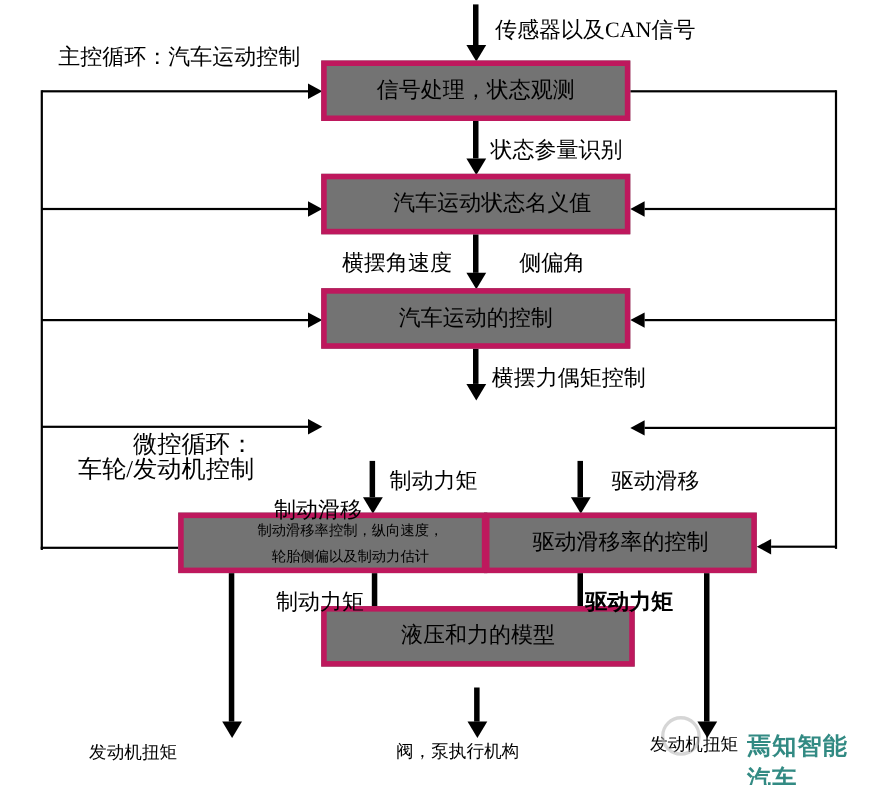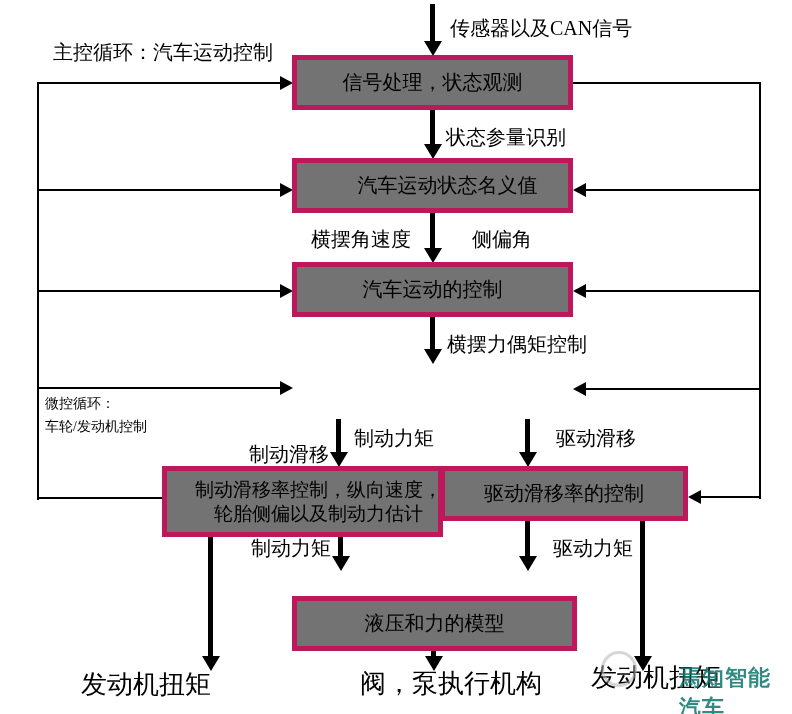--- a/index.html
+++ b/index.html
@@ -32,21 +32,21 @@
     border:7px solid transparent;border-right:13px solid #000;border-left:0;
   }
   .watermark-text{
     position:absolute;font-size:22px;letter-spacing:1px;color:#0f766e;opacity:.85;
     font-family:"Liberation Sans","DejaVu Sans",sans-serif;font-weight:bold;padding-left:36px;
   }
   .watermark-logo{
     position:absolute;width:36px;height:36px;border:3px solid #b5b5b5;border-radius:50%;
     opacity:.55;box-sizing:border-box;
   }
-  .out-lbl{font-size:26px;}
+  .out-lbl{font-size:16px;}
 </style>
 </head>
 <body>
 
 <div id="canvas">
 
   <div class="vline" style="left:37px;top:82px;height:418px;"></div>
   <div class="hline" style="left:37px;top:497px;width:125px;"></div>
   <div class="vline" style="left:759px;top:82px;height:417px;"></div>
   <div class="hline" style="left:573px;top:82px;width:187px;"></div>
@@ -75,48 +75,48 @@
 
   <div class="box" style="left:292px;top:55px;width:281px;height:55px;">
     <span>信号处理，状态观测</span>
   </div>
   <div class="box" style="left:292px;top:158px;width:281px;height:55px;padding-left:30px;">
     <span>汽车运动状态名义值</span>
   </div>
   <div class="box" style="left:292px;top:262px;width:281px;height:55px;">
     <span>汽车运动的控制</span>
   </div>
-  <div class="box" style="left:162px;top:466px;width:281px;height:71px;font-size:19px;line-height:24px;padding-left:32px;">
+  <div class="box" style="left:162px;top:466px;width:281px;height:55px;font-size:13px;line-height:24px;padding-left:32px;">
     <span>制动滑移率控制，纵向速度，</span>
     <span>轮胎侧偏以及制动力估计</span>
   </div>
   <div class="box" style="left:440px;top:466px;width:248px;height:55px;">
     <span>驱动滑移率的控制</span>
   </div>
-  <div class="box" style="left:292px;top:596px;width:285px;height:55px;font-family:Liberation Serif, serif;">
+  <div class="box" style="left:292px;top:551px;width:285px;height:55px;font-family:Liberation Serif, serif;">
     <span>液压和力的模型</span>
   </div>
 
   <div class="lbl" style="left:53px;top:41px;text-align:right;">主控循环：汽车运动控制</div>
   <div class="lbl" style="left:450px;top:17px;">传感器以及CAN信号</div>
   <div class="lbl" style="left:446px;top:126px;">状态参量识别</div>
   <div class="lbl" style="left:311px;top:228px;">横摆角速度</div>
   <div class="lbl" style="left:449px;top:228px;margin-left:23px;">侧偏角</div>
   <div class="lbl" style="left:447px;top:333px;text-align:center;">横摆力偶矩控制</div>
 
-  <div class="lbl" style="left:45px;top:392px;width:186px;text-align:left;font-size:14px;line-height:23px;">
+  <div class="lbl" style="left:45px;top:392px;width:186px;text-align:right;font-size:22px;line-height:23px;">
     <div>微控循环：</div>
     <div>车轮/发动机控制</div>
   </div>
 
-  <div class="lbl" style="left:249px;top:443px;">制动滑移</div>
+  <div class="lbl" style="left:249px;top:453px;">制动滑移</div>
   <div class="lbl" style="left:354px;top:427px;">制动力矩</div>
   <div class="lbl" style="left:556px;top:427px;">驱动滑移</div>
   <div class="lbl" style="left:251px;top:537px;">制动力矩</div>
-  <div class="lbl" style="left:553px;top:537px;">驱动力矩</div>
+  <div class="lbl" style="left:532px;top:537px;font-weight:bold;">驱动力矩</div>
 
   <div class="lbl out-lbl" style="left:81px;top:674px;">发动机扭矩</div>
   <div class="lbl out-lbl" style="left:360px;top:673px;text-align:center;">阀，泵执行机构</div>
   <div class="lbl out-lbl" style="left:591px;top:667px;">发动机扭矩</div>
 
   <div class="watermark-logo" style="left:601px;top:651px;"></div>
   <div class="watermark-text" style="left:643px;top:663px;">焉知智能汽车</div>
 
 </div>
 

